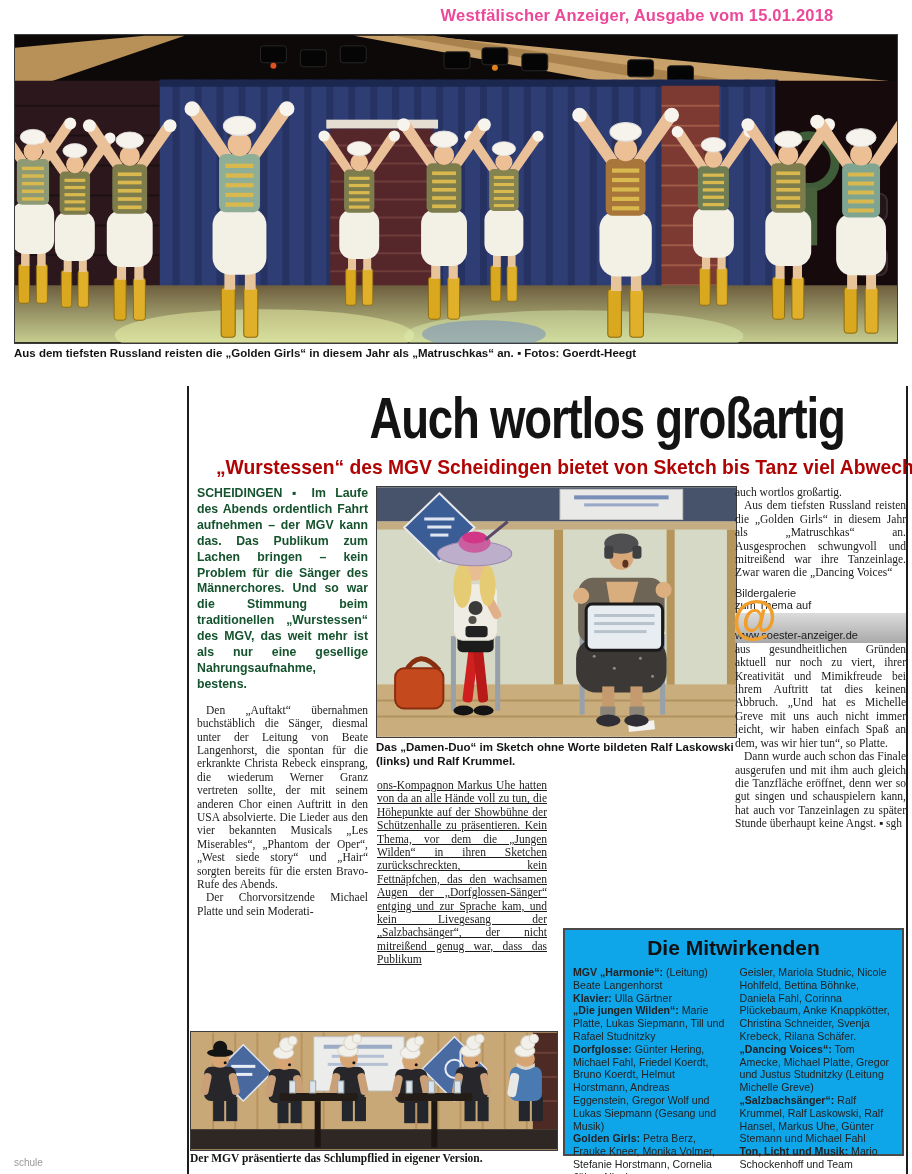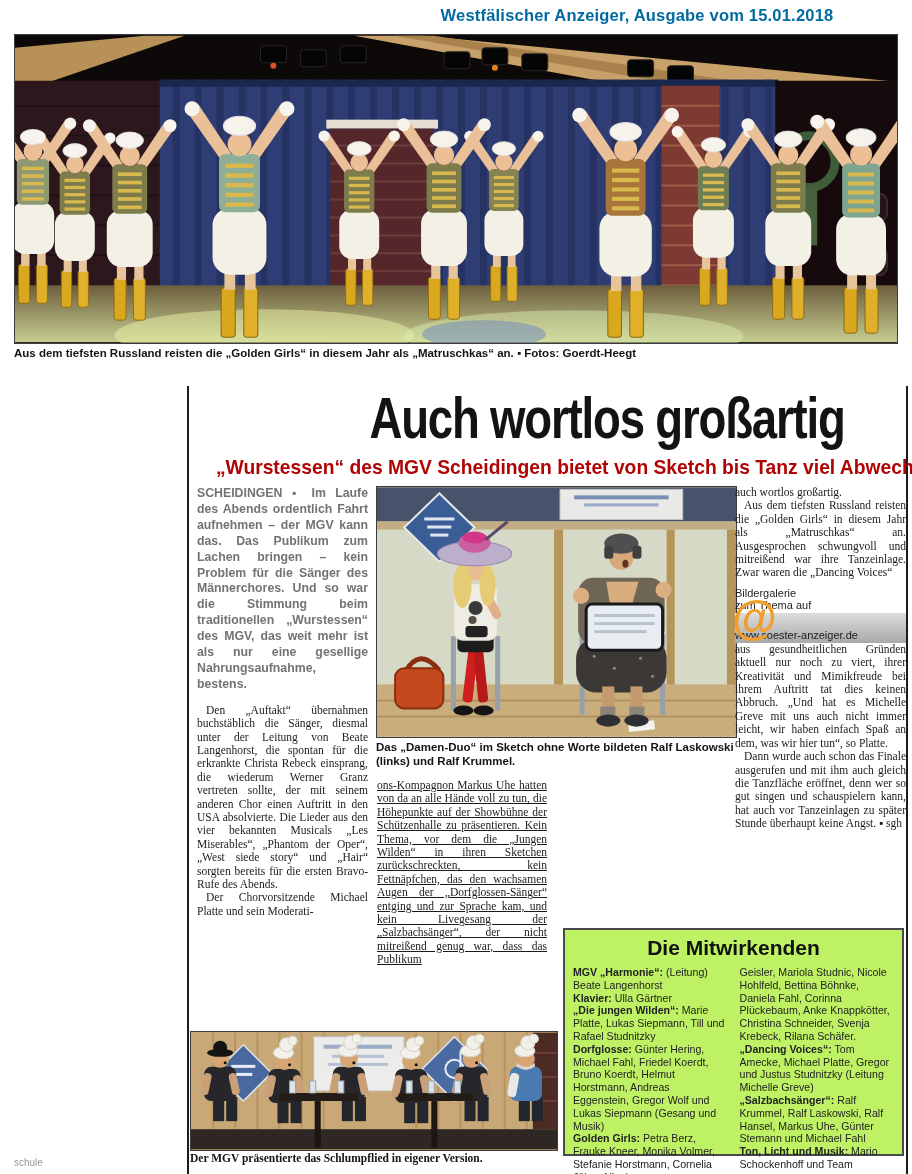--- a/index.html
+++ b/index.html
@@ -1,52 +1,52 @@
 <!DOCTYPE html>
 <html lang="de"><head>
 <meta charset="utf-8">
 <style>
   html,body{margin:0;padding:0;background:#ffffff;}
   .page{position:relative;width:912px;height:1174px;background:#fff;overflow:hidden;
         font-family:"Liberation Sans",sans-serif;}
   .abs{position:absolute;}
   
   .masthead{left:362px;top:6px;width:550px;text-align:center;
-            font-size:16.5px;font-weight:bold;color:#0369a1;letter-spacing:.2px;}
+            font-size:16.5px;font-weight:bold;color:#ec4899;letter-spacing:.2px;}
   
   .photo{border:1px solid #3c3c3c;overflow:hidden;background:#111;}
   .cap{font-weight:bold;color:#141414;font-size:11.5px;line-height:13.5px;
        font-family:"Liberation Sans",sans-serif;}
   
   .vrule{width:2px;background:#1c1c1c;}
   
   .headline{left:192px;top:386px;width:712px;height:66px;text-align:right;}
   .headline span{display:inline-block;font-size:57px;line-height:64px;font-weight:bold;
                  color:#131313;letter-spacing:-1.5px;transform:scaleX(.8);transform-origin:center;
                  white-space:nowrap;}
   .subhead{left:192px;top:455px;width:712px;text-align:center;}
   .subhead span{display:inline-block;font-size:20.5px;font-weight:bold;color:#b00404;
                 transform:scaleX(.94);transform-origin:center;white-space:nowrap;}
   
   .col{width:171px;font-family:"Liberation Serif",serif;font-size:11.5px;line-height:13.4px;
        text-align:justify;color:#1b1b1b;}
   .col p{margin:0;}
   .col p.ind{text-indent:9px;}
   .intro{font-family:"Liberation Sans",sans-serif;font-weight:bold;font-size:12.3px;
-         line-height:15.9px;text-align:justify;color:#737373;margin-bottom:11px;}
+         line-height:15.9px;text-align:justify;color:#14532d;margin-bottom:11px;}
   
   .weblink{position:relative;margin:7px 0 6px 0;height:50px;}
   .weblink .at{position:absolute;left:-3px;bottom:-4px;font-size:46px;line-height:46px;
                font-weight:bold;color:#f09e2c;font-family:"Liberation Sans",sans-serif;}
   .weblink .wl-line{font-family:"Liberation Sans",sans-serif;font-weight:normal;font-size:11px;
                     line-height:12.5px;text-align:left;color:#1c1c1c;}
   .weblink .wl-url{margin-top:1px;background:linear-gradient(180deg,#dcdcdc 0%,#a9a9a9 100%);
                    padding:16px 2px 2px 0;}
   
-  .contrib{left:563px;top:928px;width:341px;height:228px;border:2px solid #4a4a4a;background:#bef264;
+  .contrib{left:563px;top:928px;width:341px;height:228px;border:2px solid #4a4a4a;background:#0ea5e9;
            padding:4px 8px;box-sizing:border-box;}
   .contrib h2{margin:2px 0 6px 0;text-align:center;font-size:21px;color:#111;}
   .contrib .cols{display:flex;gap:12px;}
   .contrib .ccol{width:158px;font-size:10.6px;line-height:12.8px;color:#222;}
   .contrib p{margin:0;}
   .footer-frag{color:#9a9a9a;font-size:10px;}
 </style>
 </head>
 <body>
 

